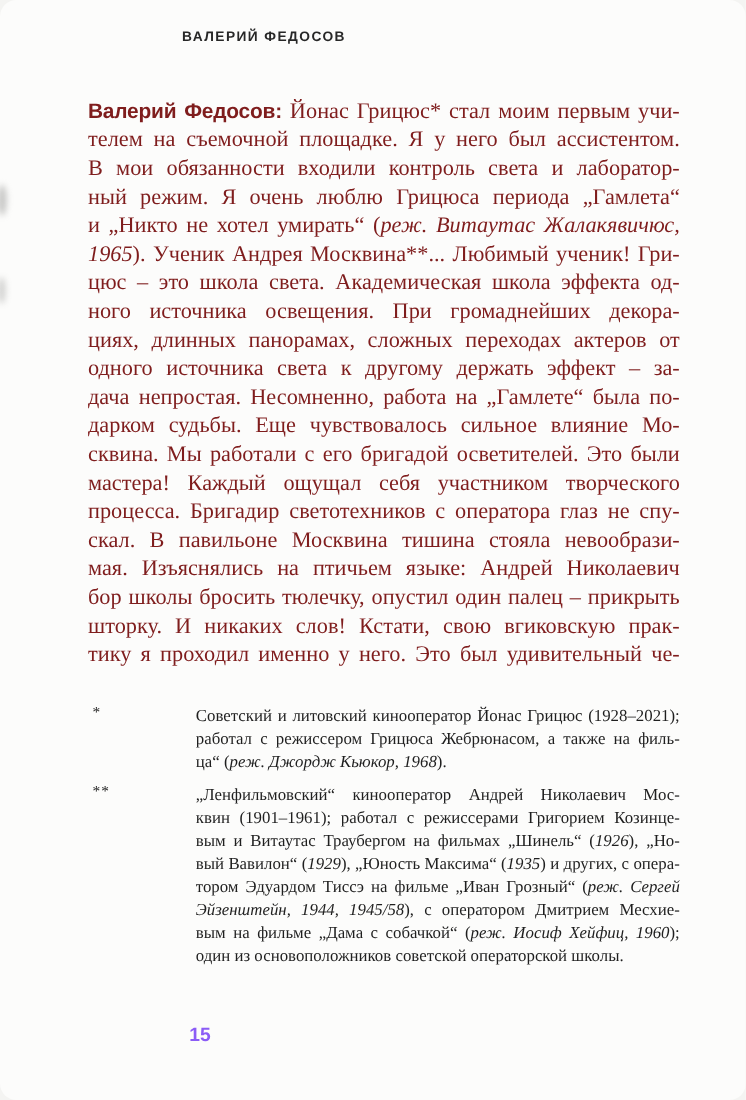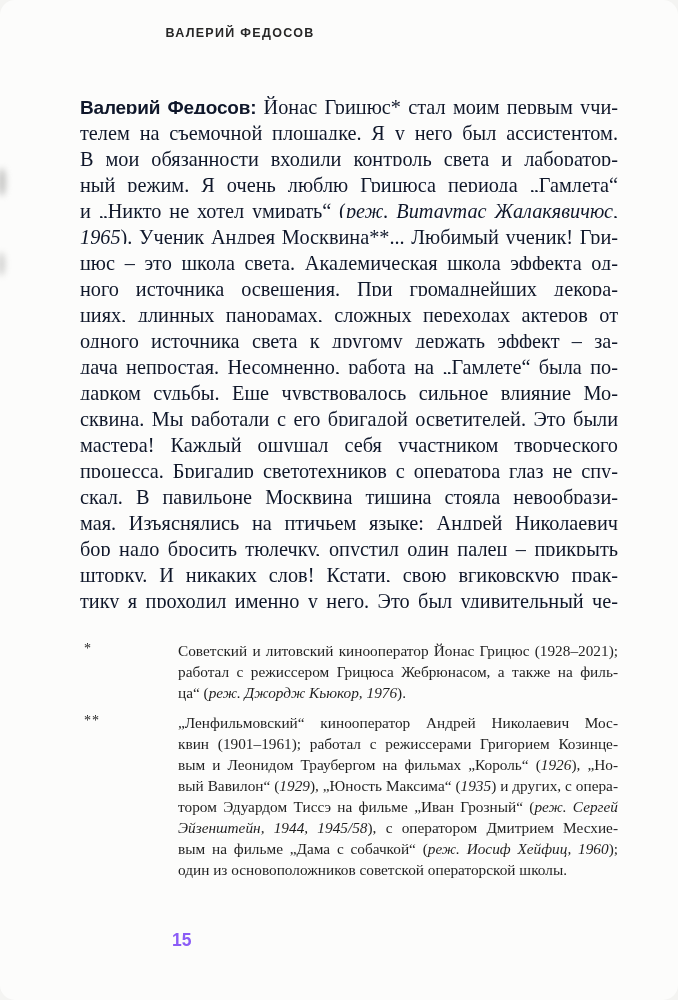--- a/index.html
+++ b/index.html
@@ -23,22 +23,22 @@
     font-family: "Liberation Sans", sans-serif;
     font-weight: 700;
     font-size: 12.5px;
     letter-spacing: 1.3px;
     color: #272727;
   }
   .body-text {
     position: absolute;
     left: 80px; top: 88px; width: 538px;
     font-size: 20.3px;
-    line-height: 38px;
-    color: #0f172a;
+    line-height: 26px;
+    color: #7f1d1d;
   }
   .tline {
     height: 26px;
     overflow: hidden;
     text-align: left;
   }
   .tline.j {
     text-align: justify;
     text-align-last: justify;
   }
@@ -106,40 +106,40 @@
       <div class="tline j"><span>ного источника освещения. При громаднейших декора-</span></div>
       <div class="tline j"><span>циях, длинных панорамах, сложных переходах актеров от</span></div>
       <div class="tline j"><span>одного источника света к другому держать эффект – за-</span></div>
       <div class="tline j"><span>дача непростая. Несомненно, работа на „Гамлете“ была по-</span></div>
       <div class="tline j"><span>дарком судьбы. Еще чувствовалось сильное влияние Мо-</span></div>
       <div class="tline j"><span>сквина. Мы работали с его бригадой осветителей. Это были</span></div>
       <div class="tline j"><span>мастера! Каждый ощущал себя участником творческого</span></div>
       <div class="tline j"><span>процесса. Бригадир светотехников с оператора глаз не спу-</span></div>
       <div class="tline j"><span>скал. В павильоне Москвина тишина стояла невообрази-</span></div>
       <div class="tline j"><span>мая. Изъяснялись на птичьем языке: Андрей Николаевич</span></div>
-      <div class="tline j"><span>бор надо бросить тюлечку, опустил один палец – прикрыть</span></div>
+      <div class="tline j"><span>бор школы бросить тюлечку, опустил один палец – прикрыть</span></div>
       <div class="tline j"><span>шторку. И никаких слов! Кстати, свою вгиковскую прак-</span></div>
       <div class="tline j"><span>тику я проходил именно у него. Это был удивительный че-</span></div>
     </div>
 
   <div class="footnotes" id="footnotes">
       <div class="footnote">
         <span class="fn-marker">*</span>
         <div class="fn-text">
           <div class="tline j"><span>Советский и литовский кинооператор Йонас Грицюс (1928–2021);</span></div>
           <div class="tline j"><span>работал с режиссером Грицюса Жебрюнасом, а также на филь-</span></div>
-          <div class="tline"><span>ца“ (</span><span class="ital">реж. Джордж Кьюкор, 1976</span><span>).</span></div>
+          <div class="tline"><span>ца“ (</span><span class="ital">реж. Джордж Кьюкор, 1968</span><span>).</span></div>
         </div>
       </div>
       <div class="footnote">
         <span class="fn-marker">**</span>
         <div class="fn-text">
           <div class="tline j"><span>„Ленфильмовский“ кинооператор Андрей Николаевич Мос-</span></div>
           <div class="tline j"><span>квин (1901–1961); работал с режиссерами Григорием Козинце-</span></div>
-          <div class="tline j"><span>вым и Леонидом Траубергом на фильмах „Король“ (</span><span class="ital">1926</span><span>), „Но-</span></div>
+          <div class="tline j"><span>вым и Витаутас Траубергом на фильмах „Шинель“ (</span><span class="ital">1926</span><span>), „Но-</span></div>
           <div class="tline j"><span>вый Вавилон“ (</span><span class="ital">1929</span><span>), „Юность Максима“ (</span><span class="ital">1935</span><span>) и других, с опера-</span></div>
           <div class="tline j"><span>тором Эдуардом Тиссэ на фильме „Иван Грозный“ (</span><span class="ital">реж. Сергей</span></div>
           <div class="tline j"><span class="ital">Эйзенштейн, 1944, 1945/58</span><span>), с оператором Дмитрием Месхие-</span></div>
           <div class="tline j"><span>вым на фильме „Дама с собачкой“ (</span><span class="ital">реж. Иосиф Хейфиц, 1960</span><span>);</span></div>
           <div class="tline"><span>один из основоположников советской операторской школы.</span></div>
         </div>
       </div>
     </div>
 
   <div class="page-number">15</div>

